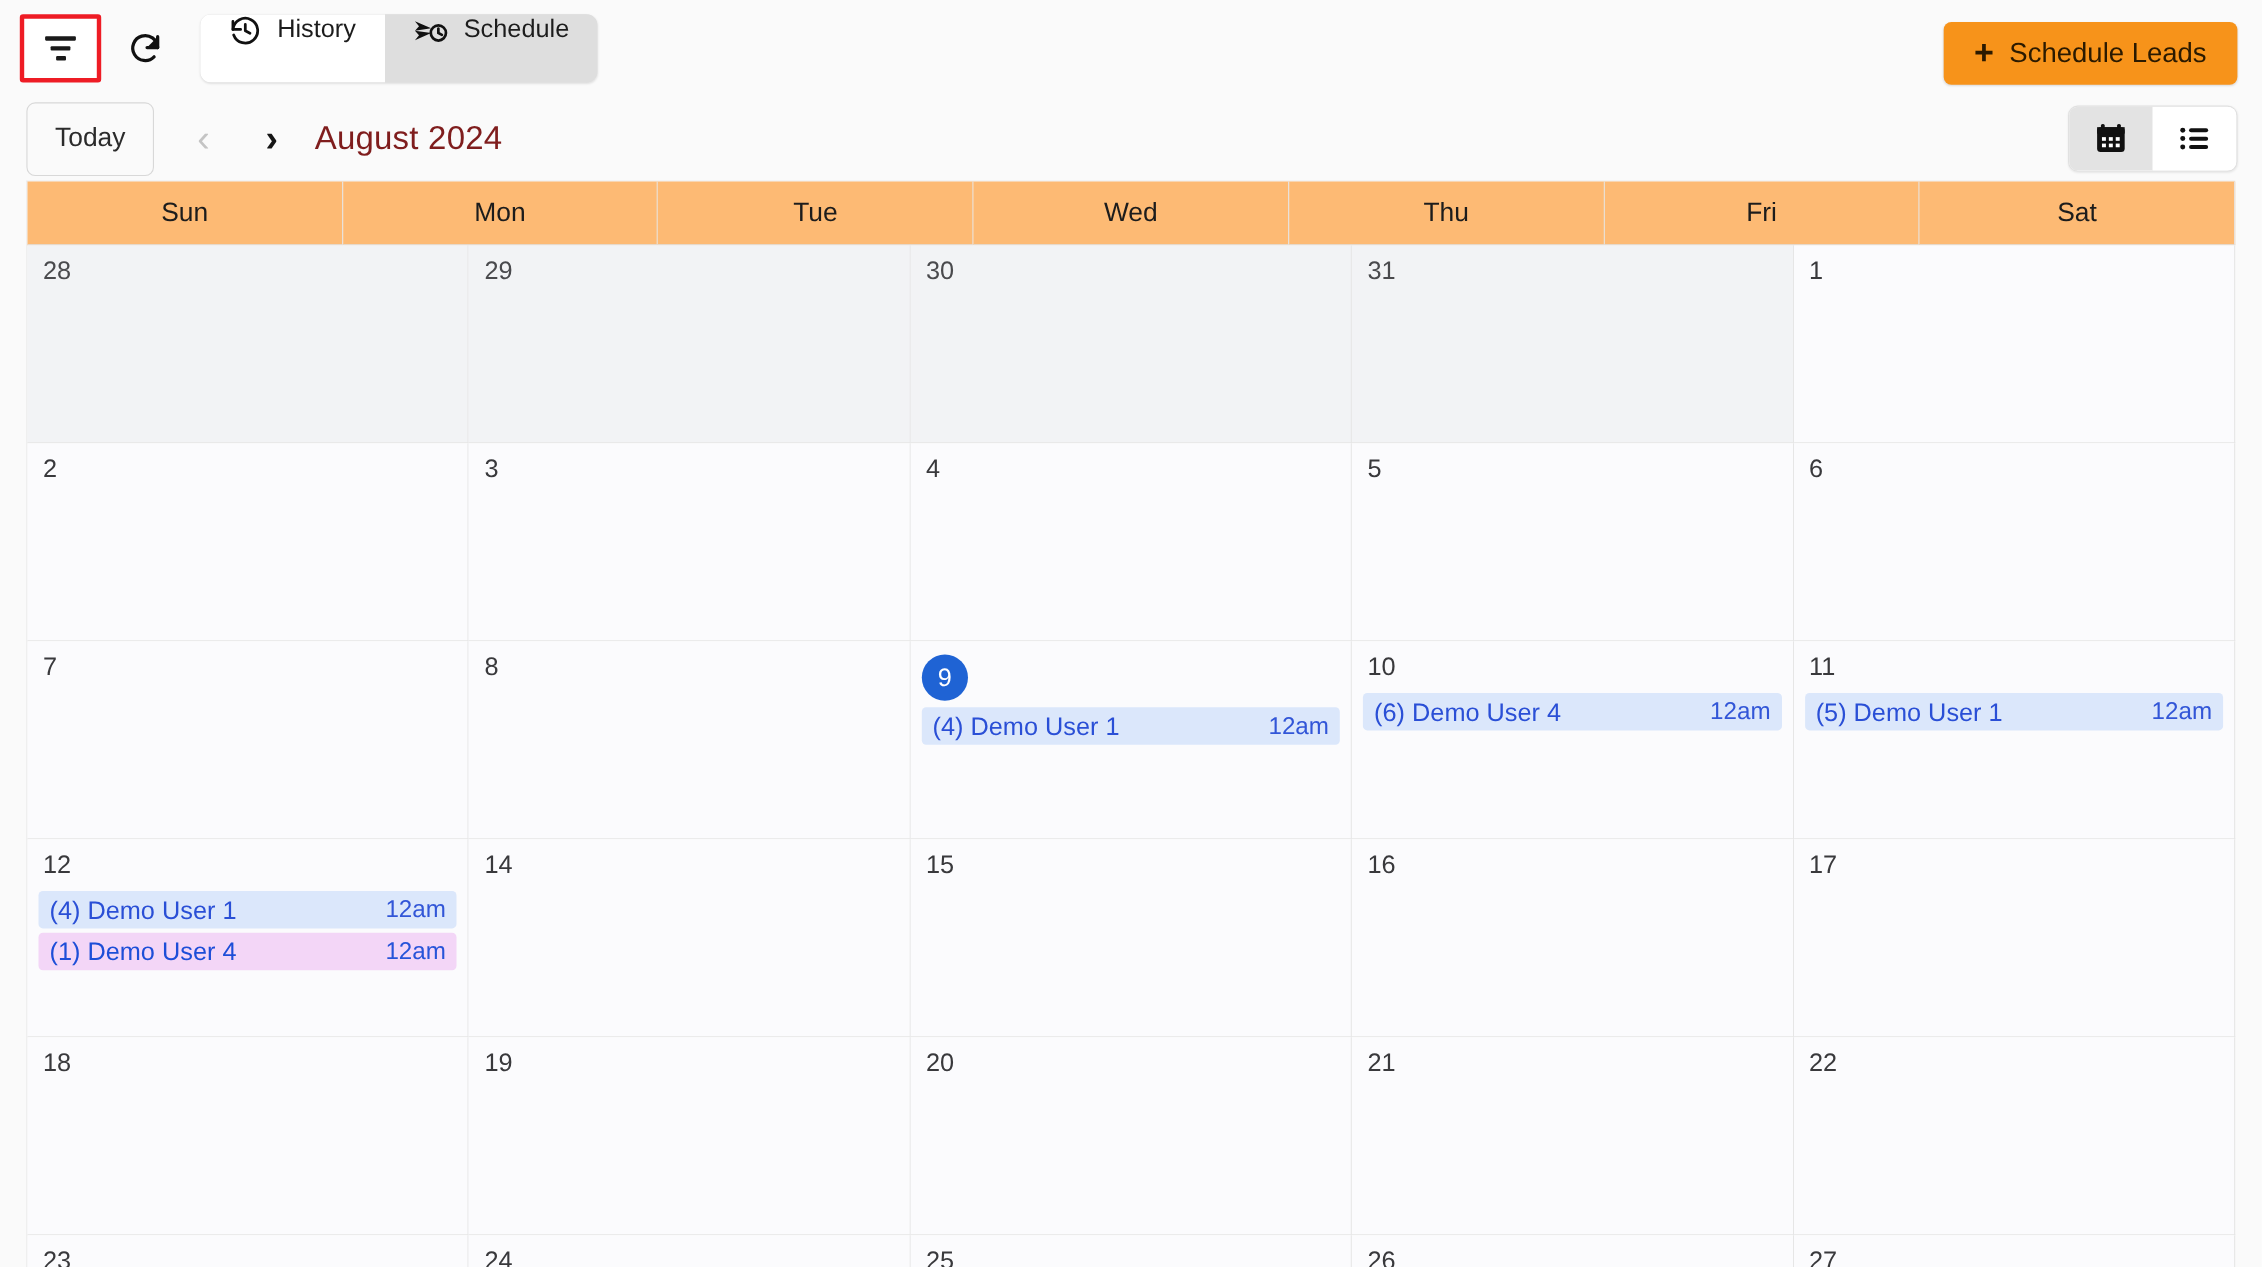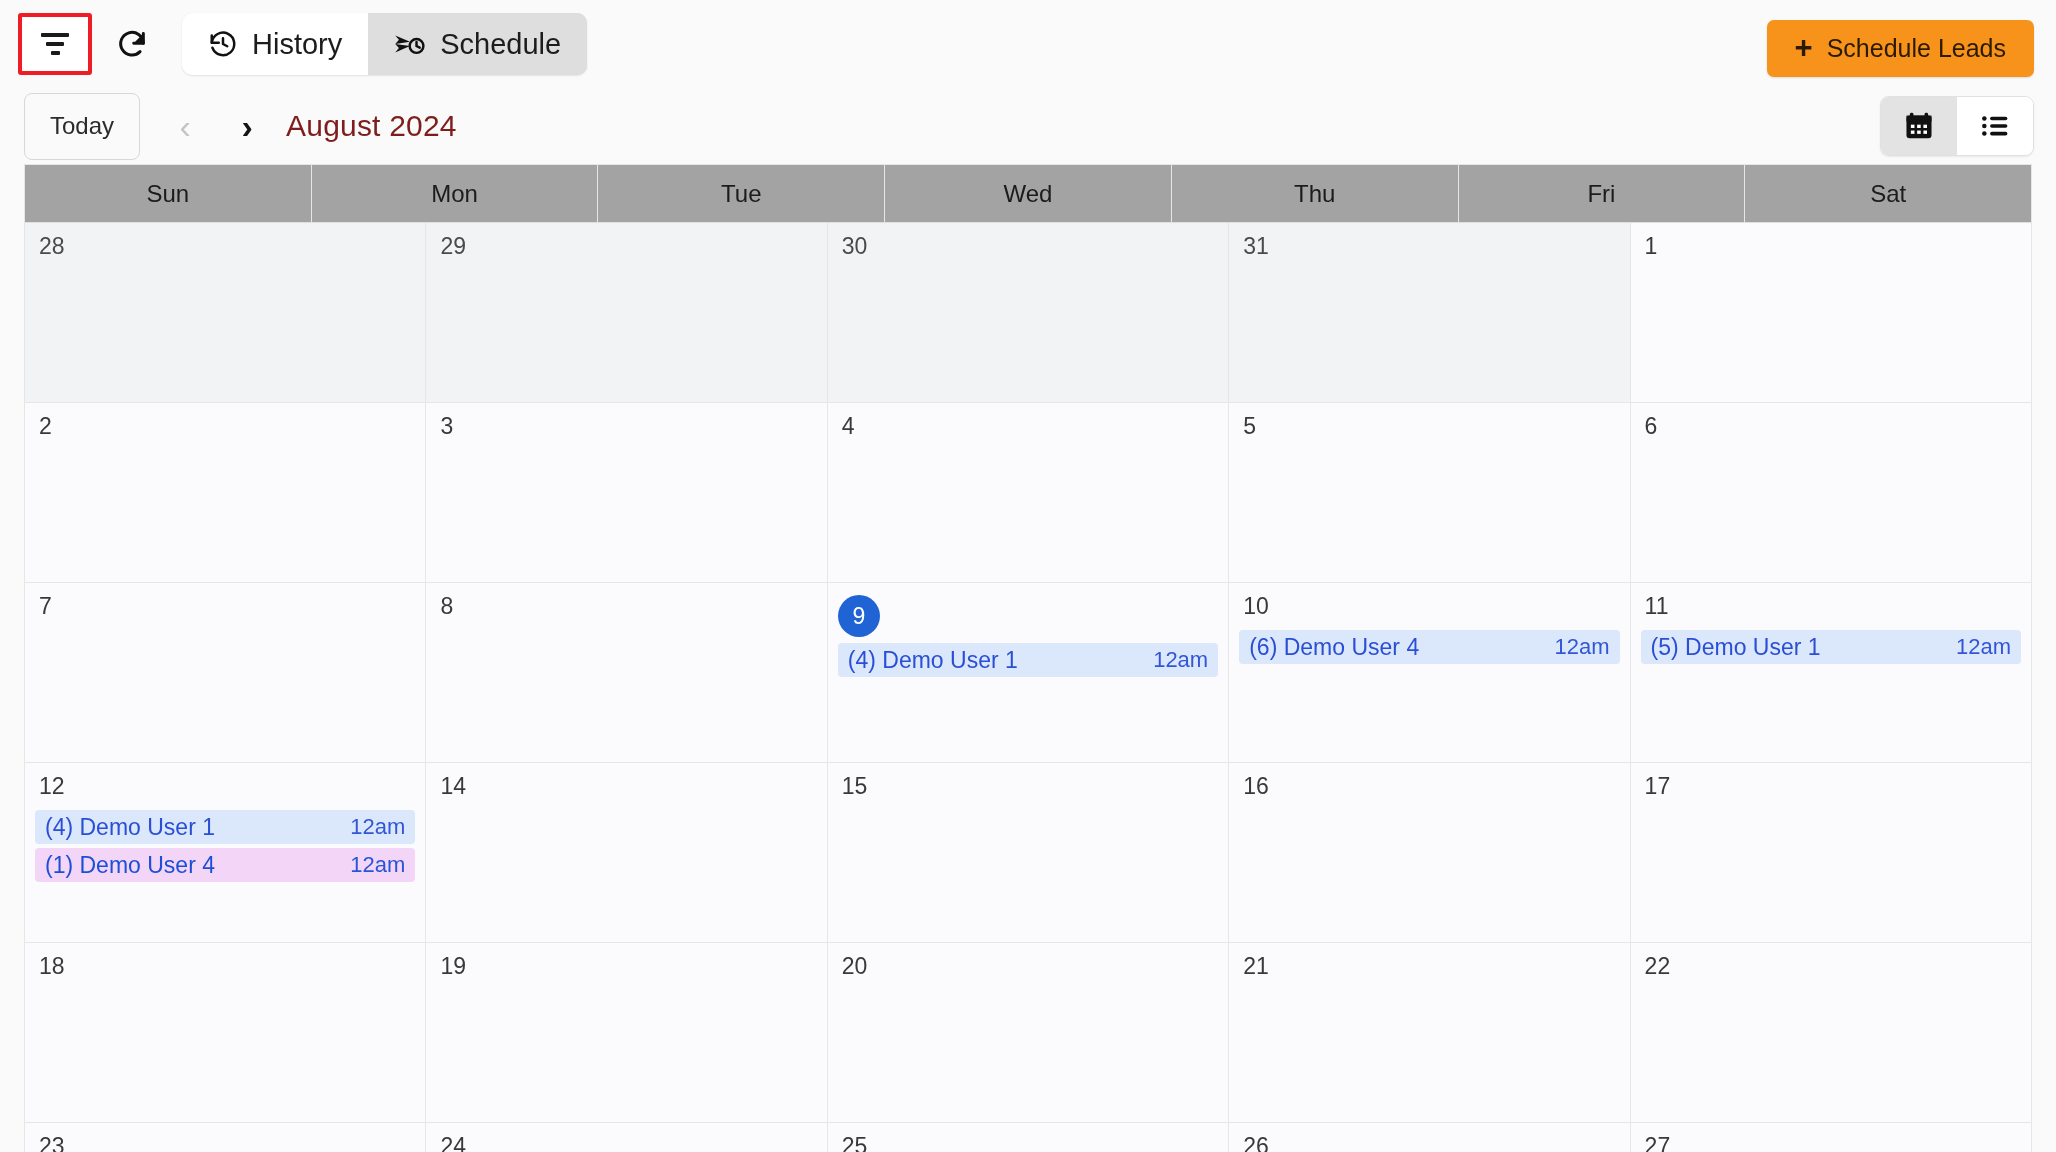--- a/index.html
+++ b/index.html
@@ -44,24 +44,24 @@
   .segmented {
     display: flex;
     margin-left: 22px;
     border-radius: 10px;
     overflow: hidden;
     background: #dedede;
     box-shadow: 0 1px 2px rgba(0,0,0,.10);
     flex: none;
   }
   .seg-btn {
-    display:flex; align-items:center; gap:14px;
+    display:flex; align-items:flex-start; gap:14px;
     height: 62px;
     padding: 0 26px;
-    font-size: 29px;
+    font-size: 23px;
     color: #1c1c1c;
     background: #dedede;
     border: none;
     cursor: pointer;
     font-family: inherit;
     white-space: nowrap;
   }
   .seg-btn.active { background: #ffffff; }
 
   .schedule-leads {
@@ -141,21 +141,21 @@
     border-bottom: none;
     background: #ffffff;
     width: 2008px;
   }
   .cal-head { display: grid; grid-template-columns: repeat(7, 1fr); }
   .cal-head .dow {
     height: 58px;
     display:flex; align-items:center; justify-content:center;
     font-size: 24px;
     color: #1c1c1c;
-    background: #a3a3a3;
+    background: #fdba74;
     border-right: 1px solid #e6e6e6;
     border-bottom: 1px solid #e0e0e0;
   }
   .cal-body { display: grid; grid-template-columns: repeat(5, 1fr); }
   .cell {
     min-height: 180px;
     height: 180px;
     border-right: 1px solid #e6e6e6;
     border-bottom: 1px solid #e6e6e6;
     background: #fbfbfd;

